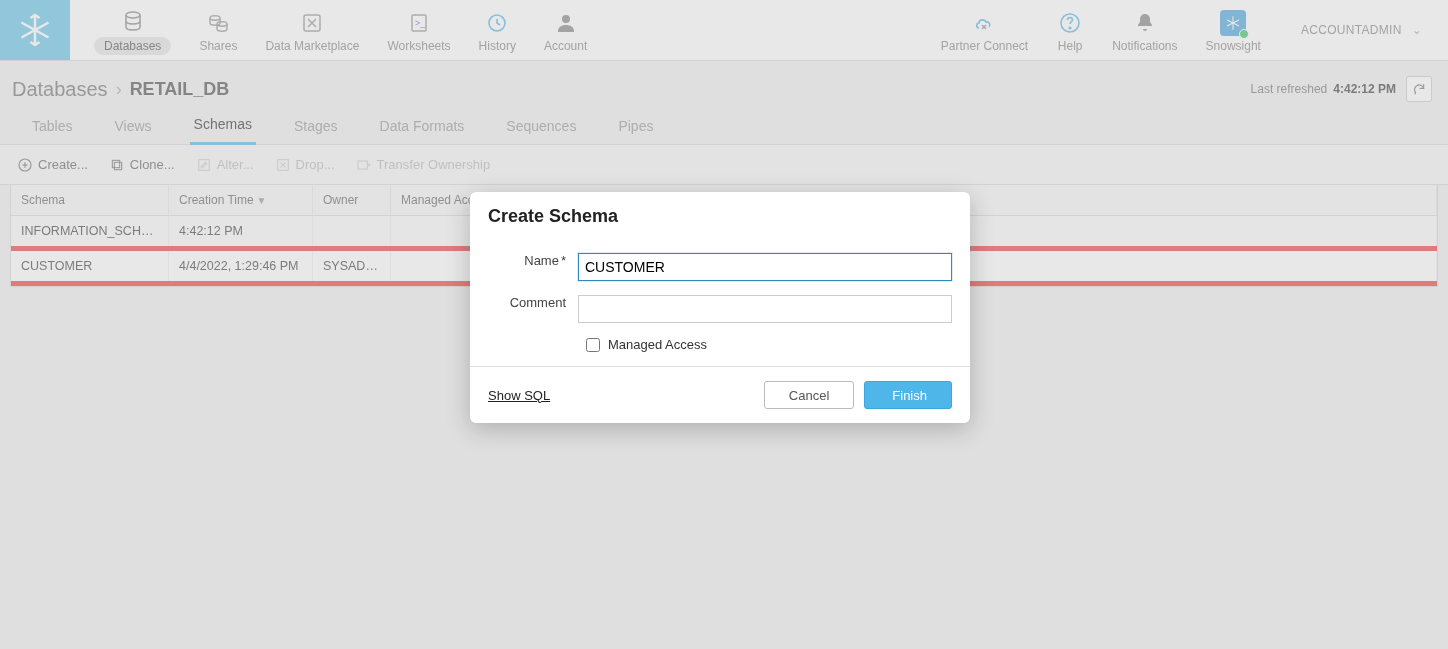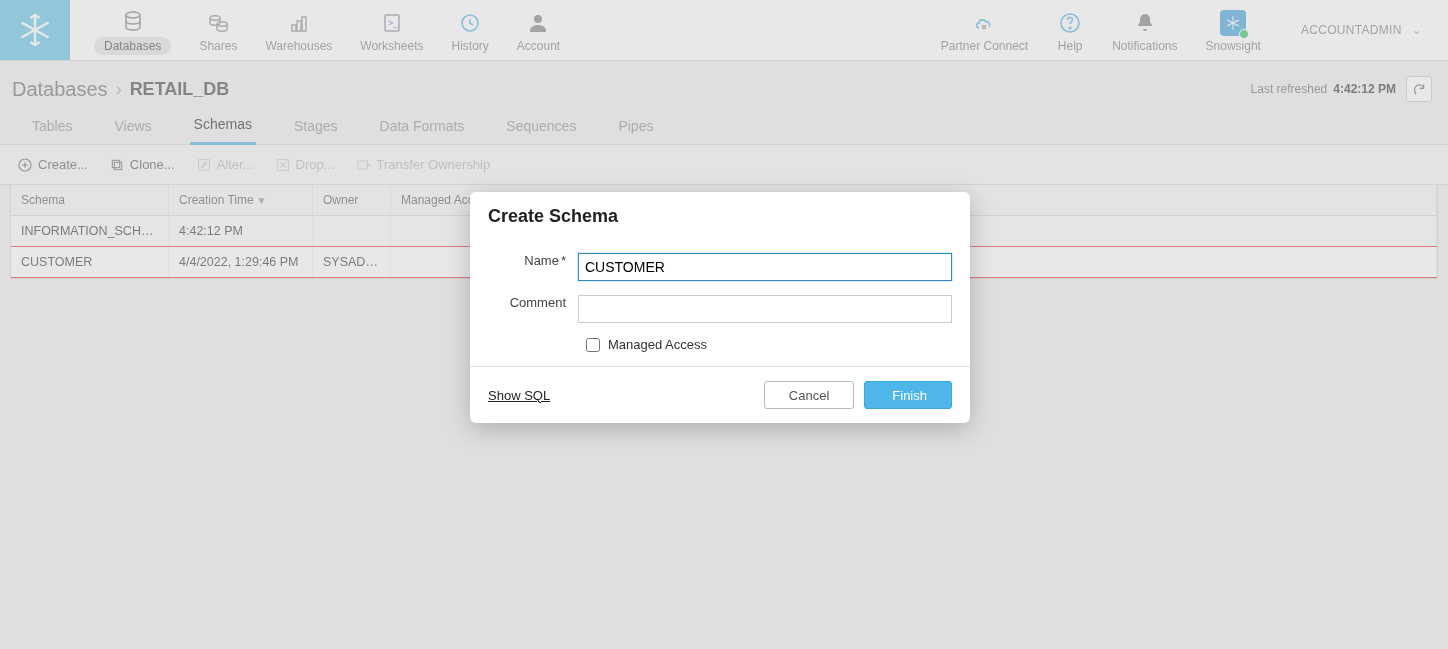--- a/index.html
+++ b/index.html
@@ -38,21 +38,21 @@
 
 
 .table { width: calc(100% - 20px); margin: 0 10px; border: 1px solid #d9d9d9; border-top:none; background:#fff;}
 .thead { display:flex; background:#f7f7f7; border-bottom:1px solid #d9d9d9; }
 .th { padding: 8px 10px; font-size:12px; color:#666; border-right:1px solid #e5e5e5; }
 .th.sorted::after { content:" ▼"; font-size:10px; color:#999; }
 .col-schema { width: 158px; }
 .col-ctime { width: 144px; }
 .col-owner { width: 78px; }
 .col-managed { flex:1; }
-.trow { display:flex; border-bottom:1px solid #ef4444; font-size:12.5px; }
+.trow { display:flex; border-bottom:5px solid #ef4444; font-size:12.5px; }
 .td { padding: 8px 10px; border-right:1px solid #f0f0f0; color:#444; white-space:nowrap; overflow:hidden; text-overflow:ellipsis;}
 .trow:nth-child(even){ background:#fafafa; }
 
 
 .overlay { position:absolute; inset:0; background:rgba(200,200,200,0.42); }
 .modal { position:absolute; left:470px; top:192px; width:500px; background:#fff; border-radius:6px; box-shadow:0 6px 24px rgba(0,0,0,0.22); }
 .modal-head { padding: 14px 18px 10px; font-size:18px; font-weight:700; color:#222;}
 .modal-body { padding: 8px 18px 14px; }
 .form-row { display:flex; margin: 8px 0 14px; }
 .form-label { width: 90px; text-align:right; padding-right:12px; color:#444; font-size:13px;}
@@ -104,26 +104,25 @@
             <path d="M4 7v5c0 1.2 2.2 2.2 5 2.2s5-1 5-2.2V7"></path>
             <ellipse cx="16" cy="13" rx="5" ry="2.2"></ellipse>
             <path d="M11 13v5c0 1.2 2.2 2.2 5 2.2s5-1 5-2.2v-5"></path>
           </svg>
         </span>
       <span>Shares</span>
     </div>
     <div class="nav-item">
       <span class="icon">
           <svg width="24" height="24" viewBox="0 0 24 24" fill="none" stroke="#999" stroke-width="1.5">
-            <rect x="5" y="14" width="4" height="6"></rect>
-            <rect x="10" y="10" width="4" height="10"></rect>
-            <rect x="15" y="6" width="4" height="14"></rect>
-          </svg>
-        </span>
-      <span>Warehouses</span>
+            <rect x="4" y="4" width="16" height="16" rx="2"></rect>
+            <path d="M8 8l8 8M16 8l-8 8"></path>
+          </svg>
+        </span>
+      <span>Data Marketplace</span>
     </div>
     <div class="nav-item">
       <span class="icon">
           <svg width="24" height="24" viewBox="0 0 24 24" fill="none" stroke="#999" stroke-width="1.5">
             <rect x="5" y="4" width="14" height="16" rx="1"></rect>
             <text x="8" y="15" font-size="9" fill="#7a6fd8" stroke="none">&gt;_</text>
           </svg>
         </span>
       <span>Worksheets</span>
     </div>

